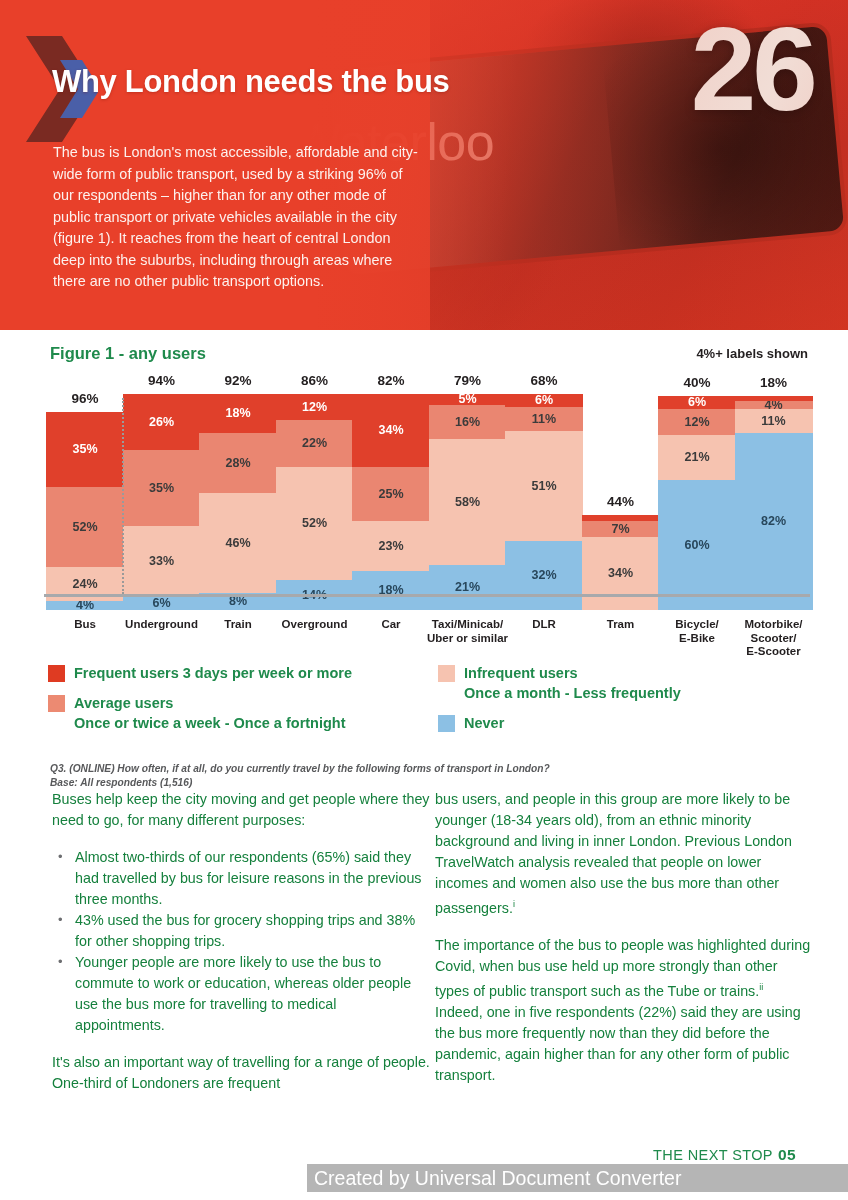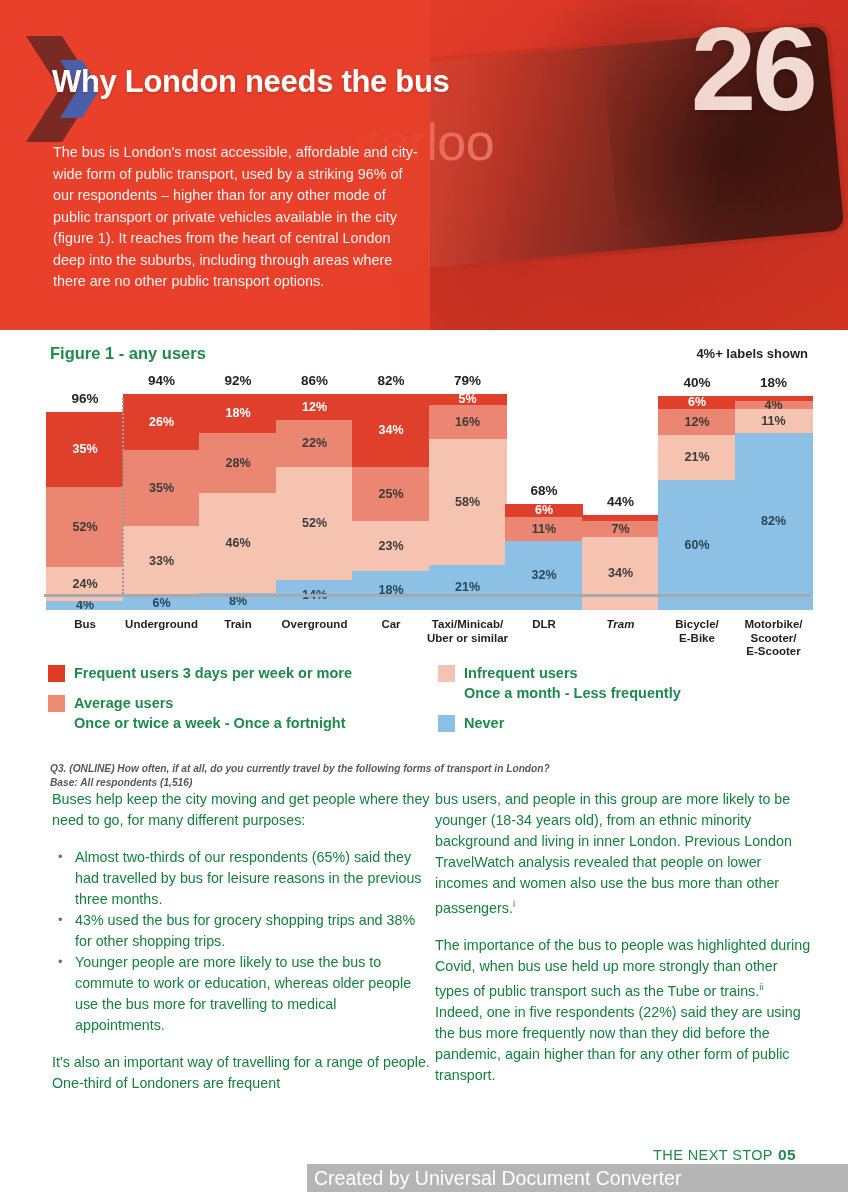--- a/index.html
+++ b/index.html
@@ -242,20 +242,21 @@
         <div class="seg avg" style="height: 34.56px;">16%</div>
         <div class="seg infreq" style="height: 125.28px;">58%</div>
         <div class="seg never" style="height: 45.36px;">21%</div>
       </div>
     </div>
     <div class="col" style="left: 505px;">
       <div class="col-total">68%</div>
       <div class="stack" style="width: 78px;">
         <div class="seg freq" style="height: 12.96px;">6%</div>
         <div class="seg avg" style="height: 23.76px;">11%</div>
+        <div class="seg infreq" style="height: 110.16px;">51%</div>
         <div class="seg never" style="height: 69.12px;">32%</div>
       </div>
     </div>
     <div class="col" style="left: 581.5px;">
       <div class="col-total">44%</div>
       <div class="stack" style="width: 78px;">
         <div class="seg freq" style="height: 6.48px;"></div>
         <div class="seg avg" style="height: 15.12px;">7%</div>
         <div class="seg infreq" style="height: 73.44px;">34%</div>
       </div>
@@ -282,21 +283,21 @@
 <div class="baseline"></div>
 <div class="divider"></div>
 <div class="xlabels" id="xlabels">
     <div class="xlab" style="left: 39px;">Bus</div>
     <div class="xlab" style="left: 115.5px;">Underground</div>
     <div class="xlab" style="left: 192px;">Train</div>
     <div class="xlab" style="left: 268.5px;">Overground</div>
     <div class="xlab" style="left: 345px;">Car</div>
     <div class="xlab" style="left: 421.5px;">Taxi/Minicab/<br>Uber or similar</div>
     <div class="xlab" style="left: 498px;">DLR</div>
-    <div class="xlab" style="left: 574.5px; font-style: italic;">Tram</div>
+    <div class="xlab" style="left: 574.5px;">Tram</div>
     <div class="xlab" style="left: 651px;">Bicycle/<br>E-Bike</div>
     <div class="xlab" style="left: 727.5px;">Motorbike/<br>Scooter/<br>E-Scooter</div>
   </div>
 
 <div class="legend">
   <div class="lg" style="left:0px; top:2px;">
     <span class="swatch sw-freq"></span>
     <span class="lg-text">Frequent users 3 days per week or more</span>
   </div>
   <div class="lg" style="left:390px; top:2px;">

